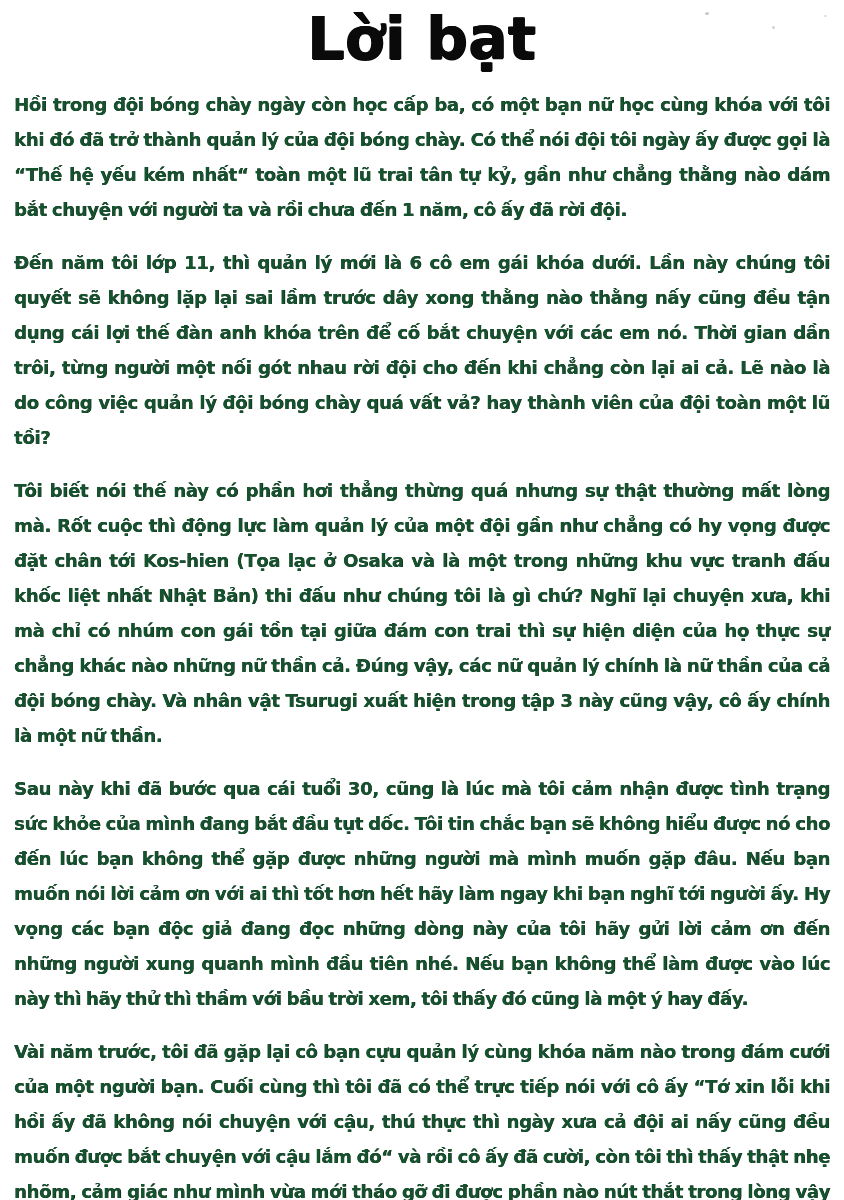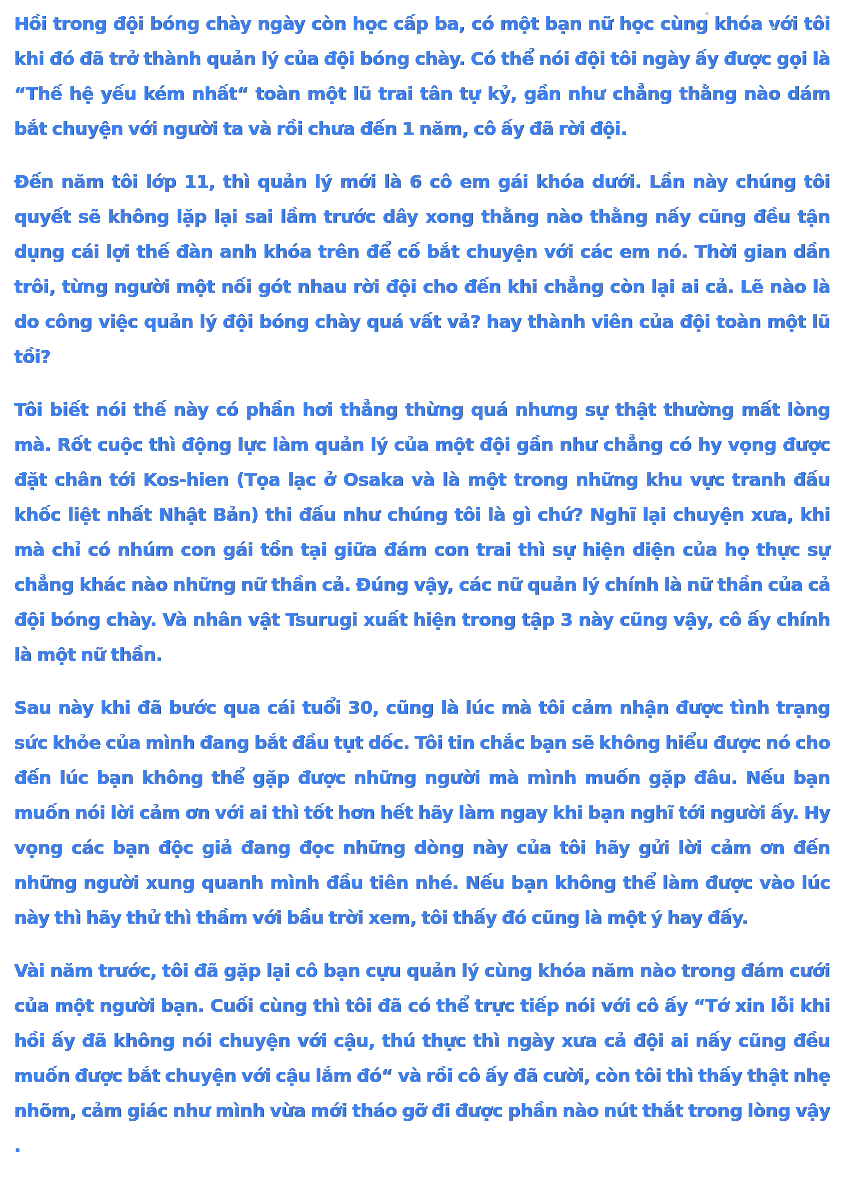--- a/index.html
+++ b/index.html
@@ -34,41 +34,42 @@
     font-family: "DejaVu Sans", sans-serif;
   }
   .body-par {
     margin: 0 0 18px 0;
     font-size: 18px;
     font-weight: 700;
     line-height: 35px;
     letter-spacing: -0.3px;
     word-spacing: -1px;
     text-align: justify;
-    color: #3b82f6;
+    color: #14532d;
     text-shadow: 0.35px 0 0 #101010;
   }
   .speck {
     position: absolute;
     border-radius: 50%;
     background: #c9c9c9;
   }
   .speck.s1 { left: 705px; top: 12px;  width: 4px; height: 3px; }
   .speck.s2 { left: 772px; top: 26px;  width: 3px; height: 3px; background: #d4d4d4; }
   .speck.s3 { left: 824px; top: 15px;  width: 3px; height: 2px; background: #d8d8d8; }
 </style>
 </head>
 <body>
 
 <div class="page">
 
   <span class="speck s1"></span>
   <span class="speck s2"></span>
   <span class="speck s3"></span>
 
+  <h1 class="page-title">Lời bạt</h1>
 
   <p class="body-par">Hồi trong đội bóng chày ngày còn học cấp ba, có một bạn nữ học cùng khóa với tôi khi đó đã trở thành quản lý của đội bóng chày. Có thể nói đội tôi ngày ấy được gọi là “Thế hệ yếu kém nhất“ toàn một lũ trai tân tự kỷ, gần như chẳng thằng nào dám bắt chuyện với người ta và rồi chưa đến 1 năm, cô ấy đã rời đội.</p>
 
   <p class="body-par">Đến năm tôi lớp 11, thì quản lý mới là 6 cô em gái khóa dưới. Lần này chúng tôi quyết sẽ không lặp lại sai lầm trước dây xong thằng nào thằng nấy cũng đều tận dụng cái lợi thế đàn anh khóa trên để cố bắt chuyện với các em nó. Thời gian dần trôi, từng người một nối gót nhau rời đội cho đến khi chẳng còn lại ai cả. Lẽ nào là do công việc quản lý đội bóng chày quá vất vả? hay thành viên của đội toàn một lũ tồi?</p>
 
   <p class="body-par">Tôi biết nói thế này có phần hơi thẳng thừng quá nhưng sự thật thường mất lòng mà. Rốt cuộc thì động lực làm quản lý của một đội gần như chẳng có hy vọng được đặt chân tới Kos-hien (Tọa lạc ở Osaka và là một trong những khu vực tranh đấu khốc liệt nhất Nhật Bản) thi đấu như chúng tôi là gì chứ? Nghĩ lại chuyện xưa, khi mà chỉ có nhúm con gái tồn tại giữa đám con trai thì sự hiện diện của họ thực sự chẳng khác nào những nữ thần cả. Đúng vậy, các nữ quản lý chính là nữ thần của cả đội bóng chày. Và nhân vật Tsurugi xuất hiện trong tập 3 này cũng vậy, cô ấy chính là một nữ thần.</p>
 
   <p class="body-par">Sau này khi đã bước qua cái tuổi 30, cũng là lúc mà tôi cảm nhận được tình trạng sức khỏe của mình đang bắt đầu tụt dốc. Tôi tin chắc bạn sẽ không hiểu được nó cho đến lúc bạn không thể gặp được những người mà mình muốn gặp đâu. Nếu bạn muốn nói lời cảm ơn với ai thì tốt hơn hết hãy làm ngay khi bạn nghĩ tới người ấy. Hy vọng các bạn độc giả đang đọc những dòng này của tôi hãy gửi lời cảm ơn đến những người xung quanh mình đầu tiên nhé. Nếu bạn không thể làm được vào lúc này thì hãy thử thì thầm với bầu trời xem, tôi thấy đó cũng là một ý hay đấy.</p>
 
   <p class="body-par">Vài năm trước, tôi đã gặp lại cô bạn cựu quản lý cùng khóa năm nào trong đám cưới của một người bạn. Cuối cùng thì tôi đã có thể trực tiếp nói với cô ấy “Tớ xin lỗi khi hồi ấy đã không nói chuyện với cậu, thú thực thì ngày xưa cả đội ai nấy cũng đều muốn được bắt chuyện với cậu lắm đó“ và rồi cô ấy đã cười, còn tôi thì thấy thật nhẹ nhõm, cảm giác như mình vừa mới tháo gỡ đi được phần nào nút thắt trong lòng vậy .</p>

